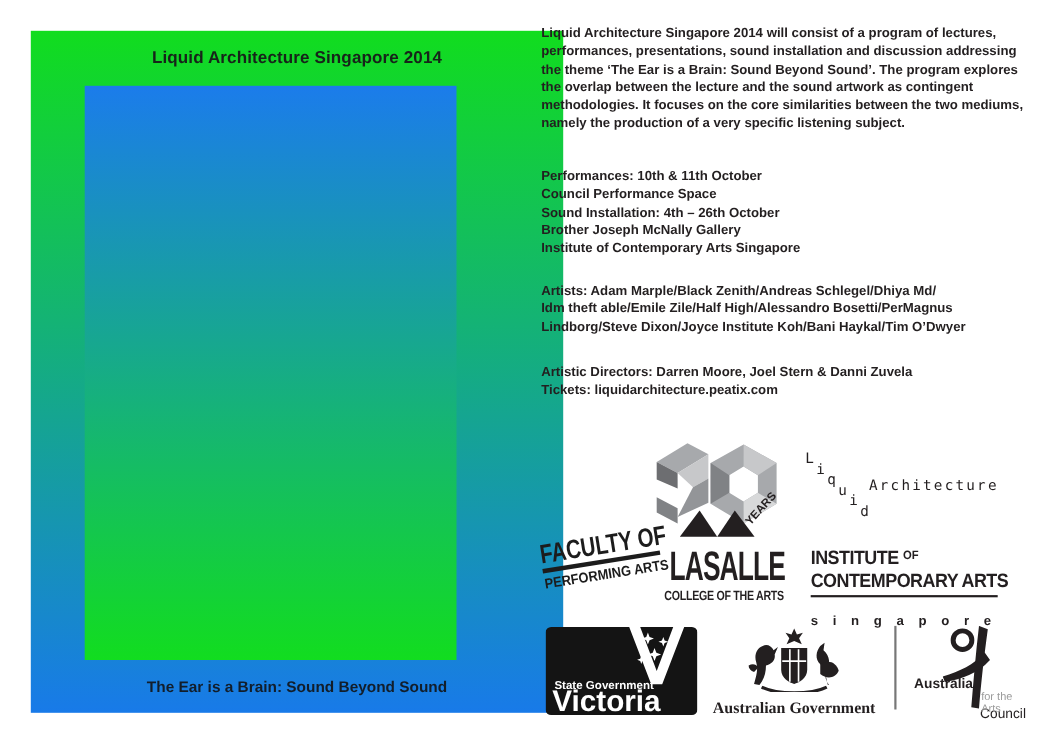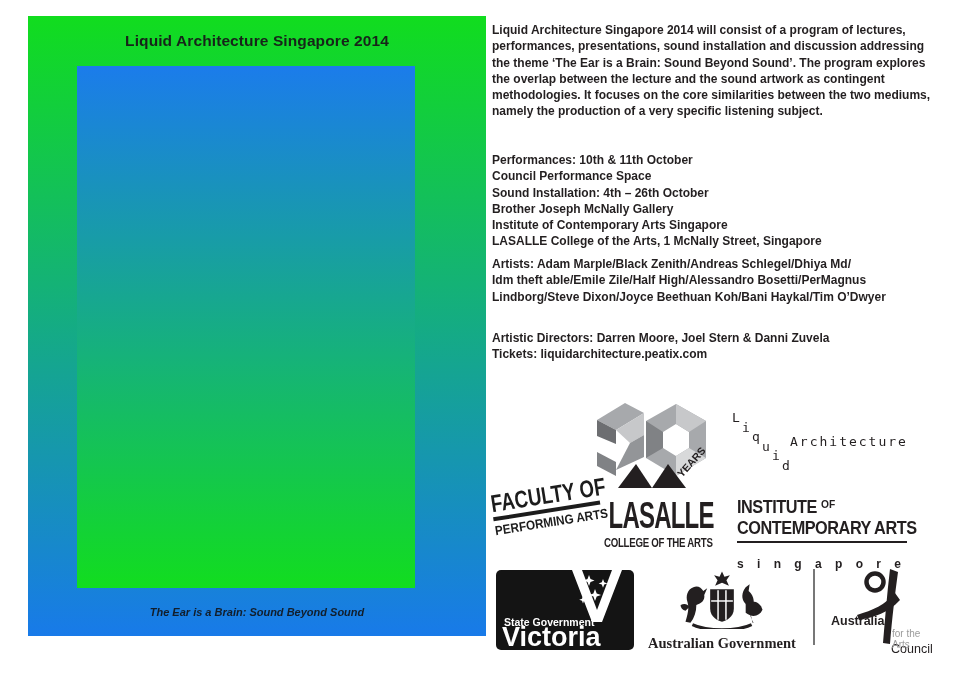--- a/index.html
+++ b/index.html
@@ -1,29 +1,29 @@
 <!DOCTYPE html>
 <html><head>
 <meta charset="utf-8">
 <style>
   html,body{margin:0;padding:0;background:#fff;}
   .page{position:relative;width:960px;height:677px;background:#ffffff;overflow:hidden;
         font-family:"Liberation Sans",sans-serif;}
 
   
-  .poster{position:absolute;left:28px;top:16px;width:458px;height:620px;
-          background:linear-gradient(to bottom,#11dd1e 0%,#187ae9 100%);}
+  .poster{position:absolute;left:28px;top:28px;width:458px;height:620px;
+          background:linear-gradient(to bottom,#11dd1e 0%,#187ae9 100%);padding-left:26px;}
   .poster-inner{position:absolute;left:49px;top:50px;width:338px;height:522px;
           background:linear-gradient(to bottom,#1b7ceb 0%,#12dd1f 100%);}
   .poster-title{position:absolute;left:0;top:0;width:100%;height:50px;display:flex;
           align-items:center;justify-content:center;font-weight:700;font-size:15.5px;
           color:#17241a;letter-spacing:0.1px;}
   .poster-caption{position:absolute;left:0;bottom:0;width:100%;height:48px;display:flex;
-          align-items:center;justify-content:center;font-weight:700;font-size:11px;
-          color:#121e2b;font-style:italic;}
+          align-items:center;justify-content:center;font-weight:700;font-size:14px;
+          color:#121e2b;}
 
   
   .right{position:absolute;left:492px;top:0;width:442px;height:677px;}
   .txt{position:absolute;left:0;font-weight:700;font-size:12px;line-height:16.3px;
        color:#231f20;}
   .p1{top:22px;width:442px;}
   .events{top:152px;white-space:nowrap;}
   .artists{top:256px;white-space:nowrap;}
   .credits{top:330px;white-space:nowrap;}
 
@@ -89,27 +89,26 @@
 
   <div class="right">
     <div class="txt p1">Liquid Architecture Singapore 2014 will consist of a program of lectures, performances, presentations, sound installation and discussion addressing the theme ‘The Ear is a Brain: Sound Beyond Sound’. The program explores the overlap between the lecture and the sound artwork as contingent methodologies. It focuses on the core similarities between the two mediums, namely the production of a very specific listening subject.</div>
 
     <div class="txt events">
       <div>Performances: 10th &amp; 11th October</div>
       <div>Council Performance Space</div>
       <div>Sound Installation: 4th – 26th October</div>
       <div>Brother Joseph McNally Gallery</div>
       <div>Institute of Contemporary Arts Singapore</div>
-      <div>LASALLE College of the Arts, 1 McNally Street, Singapore</div>
     </div>
 
     <div class="txt artists">
       <div>Artists: Adam Marple/Black Zenith/Andreas Schlegel/Dhiya Md/</div>
       <div>Idm theft able/Emile Zile/Half High/Alessandro Bosetti/PerMagnus</div>
-      <div>Lindborg/Steve Dixon/Joyce Beethuan Koh/Bani Haykal/Tim O’Dwyer</div>
+      <div>Lindborg/Steve Dixon/Joyce Institute Koh/Bani Haykal/Tim O’Dwyer</div>
     </div>
 
     <div class="txt credits">
       <div>Artistic Directors: Darren Moore, Joel Stern &amp; Danni Zuvela</div>
       <div>Tickets: liquidarchitecture.peatix.com</div>
     </div>
   </div>
 
   <div class="logo thirty">
     <svg width="118" height="98" viewBox="0 0 118 96">

